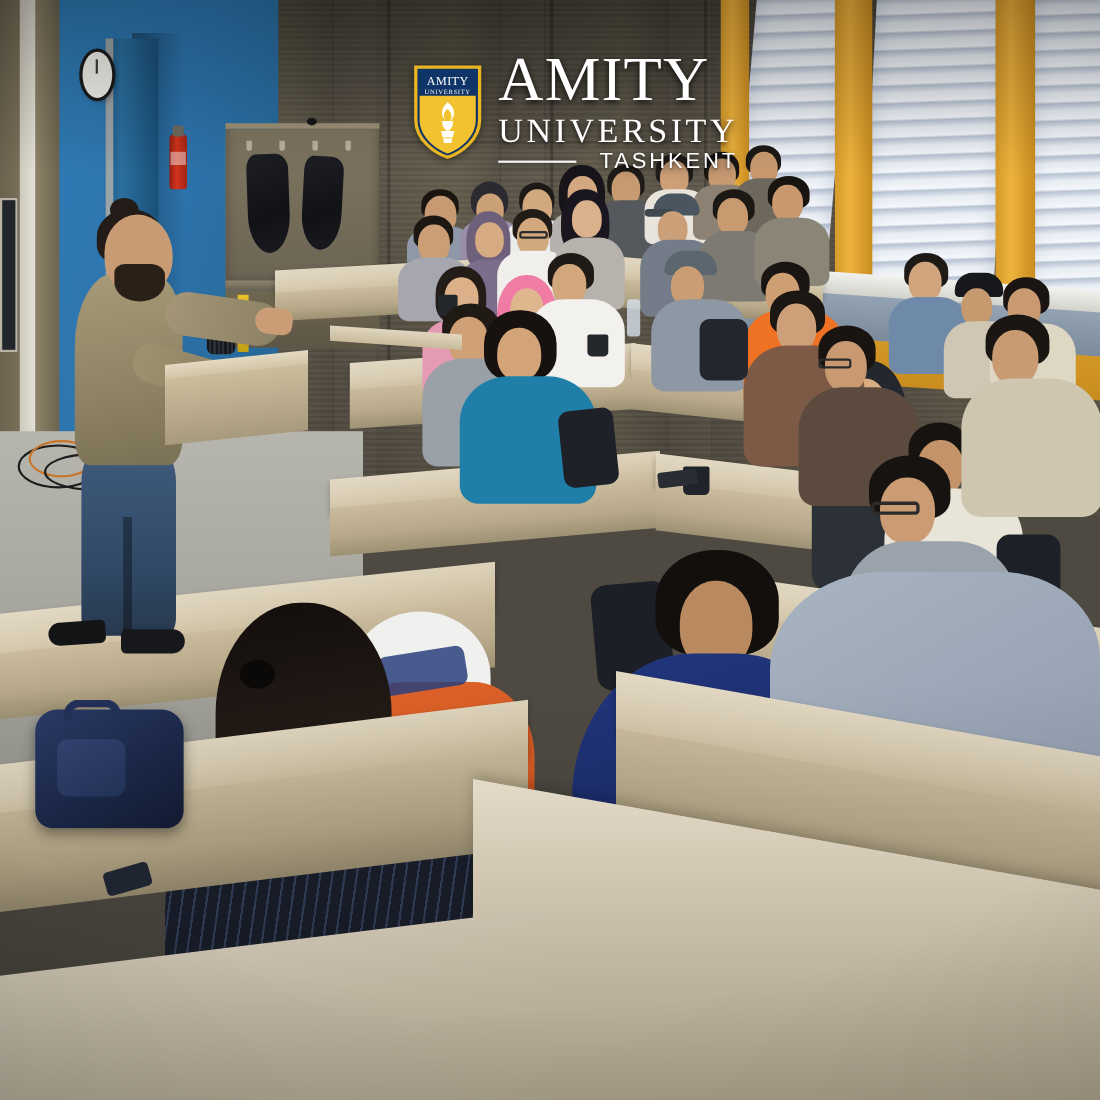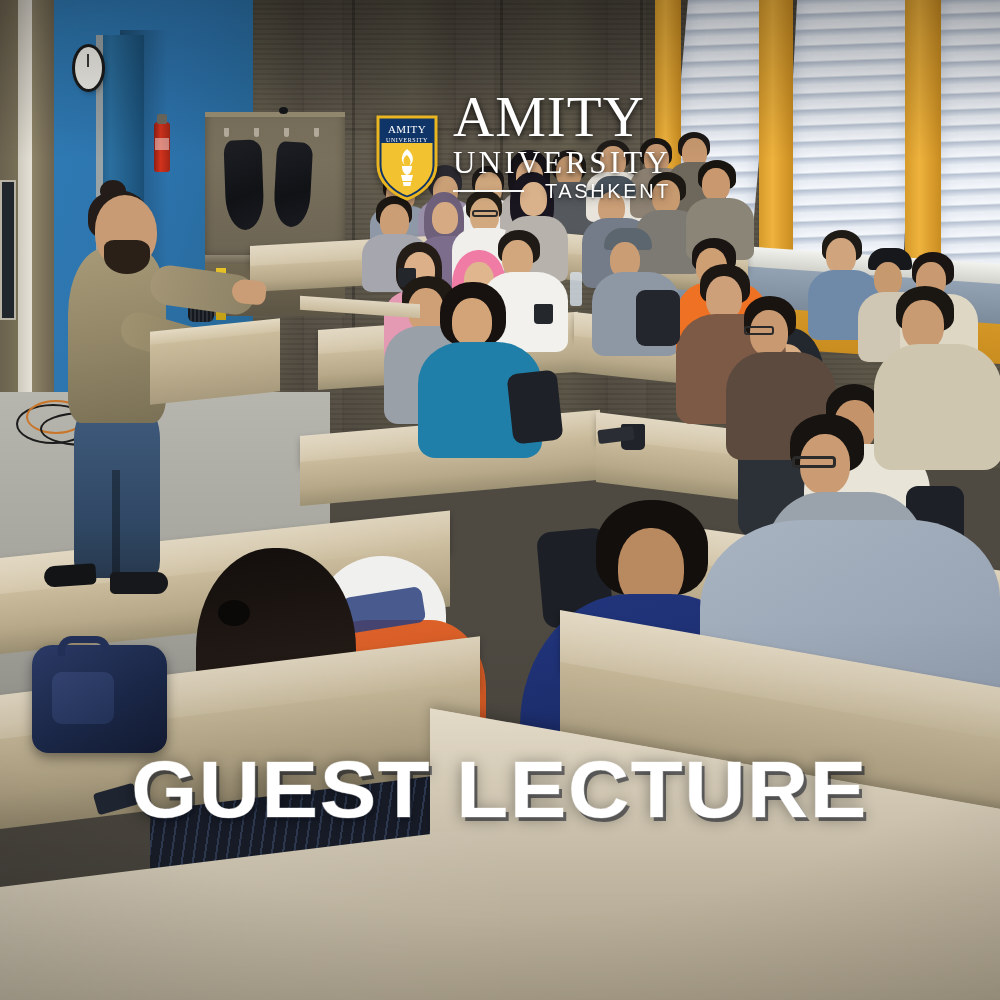--- a/index.html
+++ b/index.html
@@ -258,24 +258,23 @@
   .vignette{
     position:absolute; inset:0; pointer-events:none;
     background:
       radial-gradient(130% 95% at 50% 42%, rgba(0,0,0,0) 52%, rgba(0,0,0,.32) 100%),
       linear-gradient(180deg, rgba(0,0,0,.26) 0%, rgba(0,0,0,0) 16%,
                       rgba(0,0,0,0) 62%, rgba(0,0,0,.22) 100%);
   }
 
   
   .logo-lockup{
-    position:absolute; left:375px; top:44px; display:flex; align-items:flex-end;
+    position:absolute; left:375px; top:44px; display:flex; align-items:center;
     gap:14px; z-index:40;
     filter:drop-shadow(0 2px 4px rgba(0,0,0,.45));
-    margin-top:44px;
   }
   .shield-wrap{ width:64px; height:88px; position:relative; flex:0 0 auto; }
   .wordmark{ display:flex; flex-direction:column; color:#ffffff; line-height:1; }
   .wm-amity{
     font-family:"Liberation Serif", "DejaVu Serif", serif;
     font-size:57px; letter-spacing:1px; font-weight:400; color:#fff;
     text-shadow:0 2px 5px rgba(0,0,0,.5);
   }
   .wm-univ{
     font-family:"Liberation Serif", "DejaVu Serif", serif;
@@ -668,18 +667,15 @@
     <div class="wordmark">
       <div class="wm-amity">AMITY</div>
       <div class="wm-univ">UNIVERSITY</div>
       <div class="wm-tash-row">
         <span class="wm-rule"></span>
         <span class="wm-tash">TASHKENT</span>
       </div>
     </div>
   </div>
 
-  <div class="headline">
-    <span class="headline-text">GUEST LECTURE</span>
-  </div>
 
 
 </div>
 
 </body></html>

